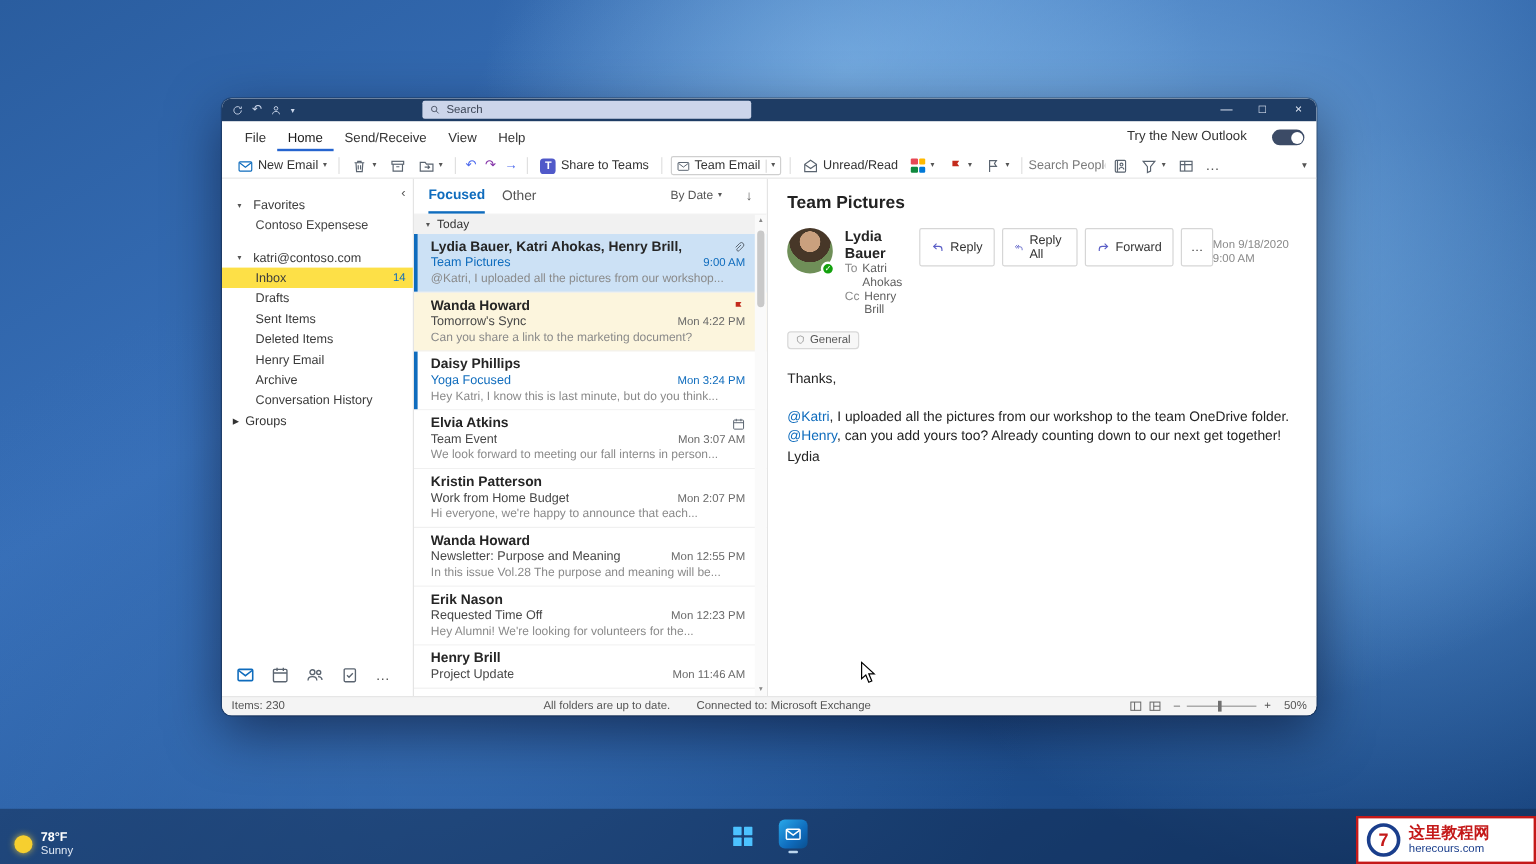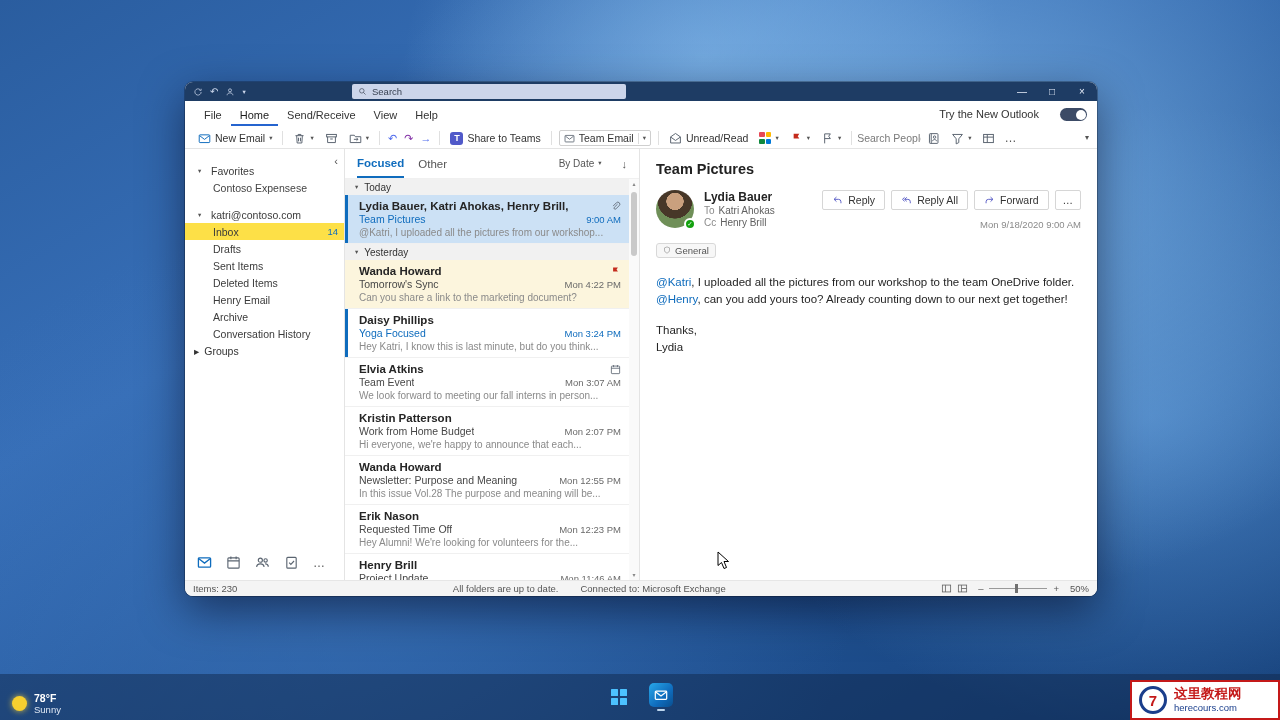--- a/index.html
+++ b/index.html
@@ -113,21 +113,21 @@
   .readpane { flex:1 1 auto; padding:12px 16px; position:relative; overflow:hidden; }
   .rsubject { font-size:14.5px; font-weight:700; color:#222; }
   .msg-hdr { display:flex; margin-top:13px; }
   .avatar { width:38px; height:38px; border-radius:50%; position:relative; flex:0 0 38px;
     background:radial-gradient(circle at 50% 30%, #caa07e 0 26%, #473728 27% 52%, #6f8f58 53%); }
   .presence { position:absolute; right:-2px; bottom:-2px; width:12px; height:12px; border-radius:50%; background:#13a10e; border:2px solid #fff; color:#fff; font-size:6.5px; display:flex; align-items:center; justify-content:center; }
   .names { margin-left:10px; }
   .sender-name { font-size:12px; font-weight:700; color:#242424; }
   .addr-line { font-size:10px; color:#616161; margin-top:1px; display:flex; gap:4px; }
   .addr-line .lbl { color:#8a8a8a; }
-  .hdr-right { margin-left:auto; display:flex; flex-direction:column; align-items:flex-end; }
+  .hdr-right { margin-left:auto; display:flex; align-items:flex-start; }
   .act-row { display:flex; gap:6px; }
   .act-btn { display:flex; align-items:center; gap:5px; border:1px solid #d6d6d6; border-radius:2px; background:#fff; padding:3px 9px; font-size:10.5px; color:#333; }
   .act-btn svg { width:11px; height:11px; } .act-btn .ic { stroke:#5b5fc7; stroke-width:1.4; }
   .more-btn { padding:3px 7px; }
   .msg-date { font-size:9.5px; color:#8a8a8a; margin-top:9px; }
   .tagrow { margin-top:10px; }
   .tag { display:inline-flex; align-items:center; gap:4px; border:1px solid #d8d8d8; border-radius:3px; background:#f7f7f7; padding:1px 6px; font-size:9.5px; color:#555; }
   .tag svg { width:8px; height:8px; } .tag .ic{ stroke:#888; }
   .rbody { margin-top:16px; font-size:11.5px; line-height:1.45; color:#242424; max-width:432px; }
   .rbody .para + .para { margin-top:15px; }
@@ -417,24 +417,20 @@
               </svg>
             </span>
         </div>
         <div class="eline">
           <span class="esubj">Team Pictures</span>
           <span class="etime">9:00 AM</span>
         </div>
         <div class="epreview">@Katri, I uploaded all the pictures from our workshop...</div>
       </div>
 
-      <div class="ghdr">
-        <span class="tchev">▾</span>
-        <span>Yesterday</span>
-      </div>
 
       <div class="email flagged">
         <div class="eline">
           <span class="esender">Wanda Howard</span>
           <span class="eicon">
               <svg viewBox="0 0 16 16">
                 <path d="M4.5 14V2.3h7l-2 2.9 2 2.9h-7" fill="#c42b1c" stroke="none"></path>
               </svg>
             </span>
         </div>
@@ -571,22 +567,22 @@
       </div>
       <div class="tagrow">
         <span class="tag">
           <svg viewBox="0 0 16 16">
               <path class="ic" d="M8 1.8l5 2v4.4c0 3-2.1 5.2-5 6-2.9-.8-5-3-5-6V3.8z"></path>
             </svg>
           <span>General</span>
         </span>
       </div>
       <div class="rbody">
+        <p class="para">Thanks,</p>
         <p class="para"><span class="mention">@Katri</span><span>, I uploaded all the pictures from our workshop to the team OneDrive folder. </span><span class="mention">@Henry</span><span>, can you add yours too? Already counting down to our next get together!</span></p>
-        <p class="para">Thanks,</p>
         <p class="sig">Lydia</p>
       </div>
     </div>
   </div>
 
   <div class="statusbar">
     <span>Items: 230</span>
     <span class="sb-spacer"></span>
     <span class="sb-mid">
       <span>All folders are up to date.</span>

